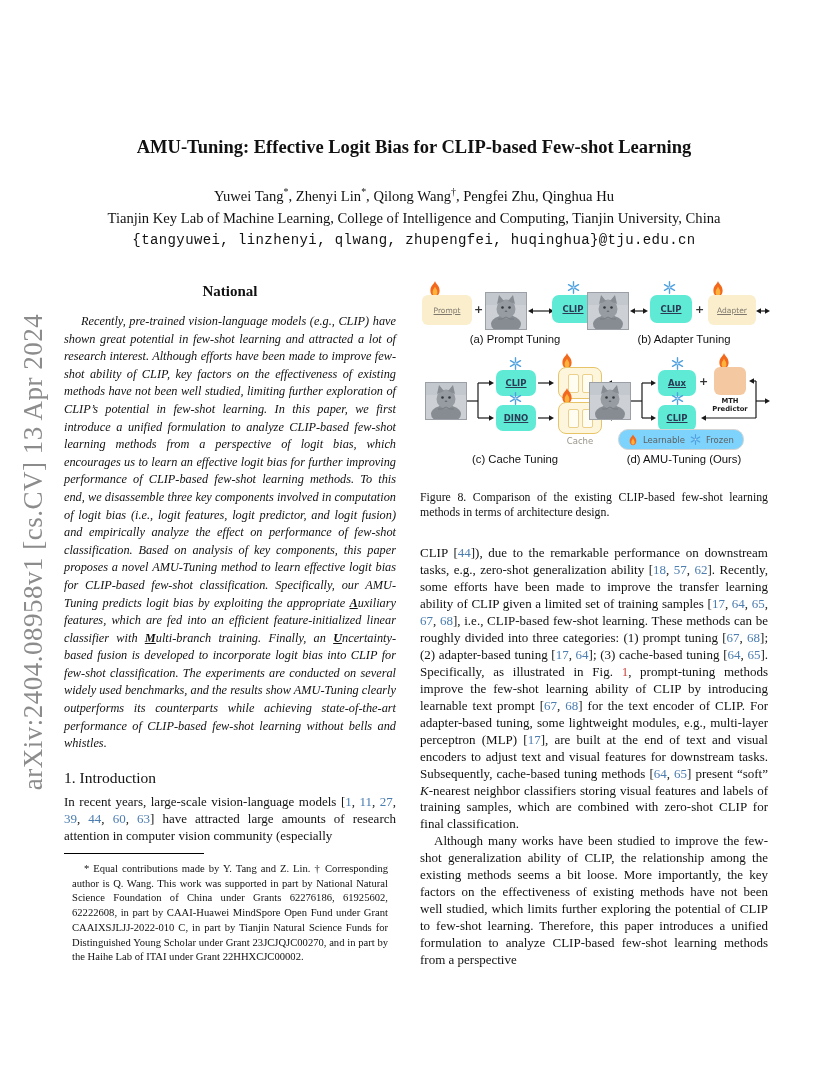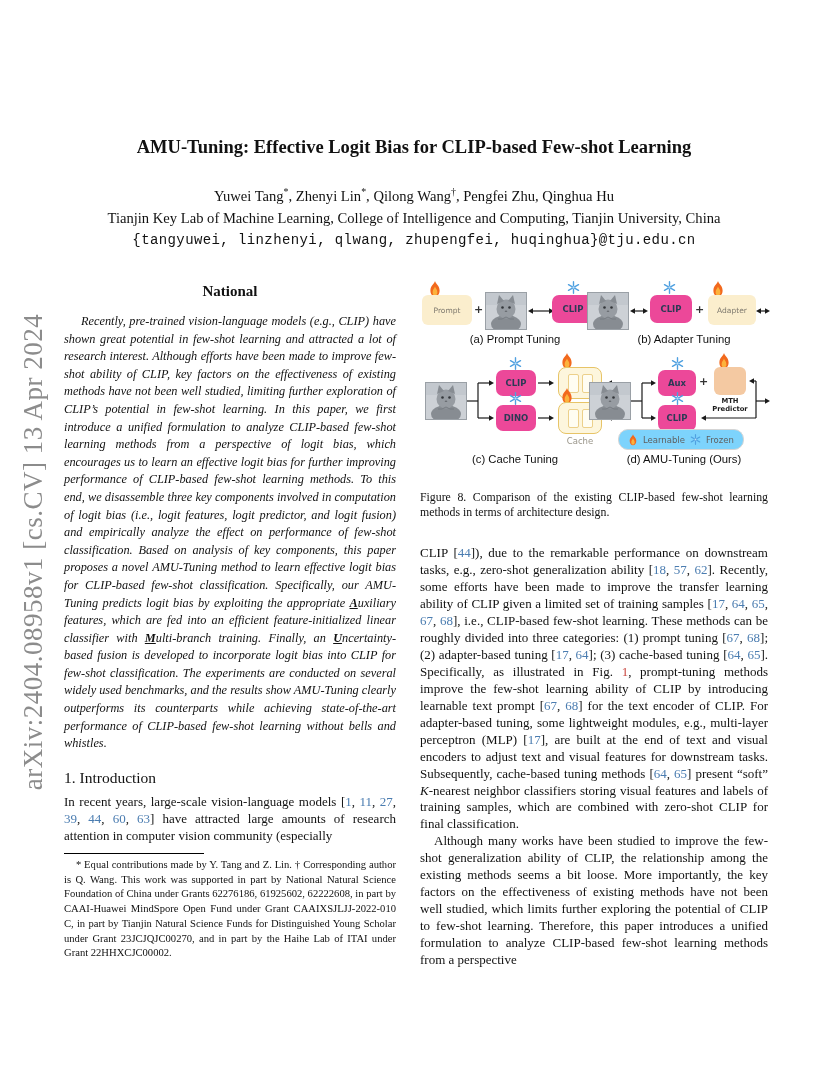--- a/index.html
+++ b/index.html
@@ -30,34 +30,34 @@
   .col-left{left:64px;width:332px;}
   .col-right{left:420px;width:348px;}
 
   .abstract-heading{font-size:15px;font-weight:bold;text-align:center;margin:0 0 13px 0;}
   .abstract-body{font-style:italic;font-size:12.3px;line-height:17.6px;text-align:justify;
     text-indent:17px;margin:0;}
   .section-heading{font-size:15.5px;font-weight:normal;margin:16px 0 7px 0;}
   .body-par{font-size:13px;line-height:16.95px;text-align:justify;margin:0;}
   .body-par.indent{text-indent:14px;}
   .footnote-rule{width:140px;border-top:1px solid #000;margin:8px 0 4px 0;}
-  .footnote{font-size:10.6px;line-height:14.8px;text-align:justify;text-indent:12px;margin:0;}
+  .footnote{font-size:10.6px;line-height:14.8px;text-align:justify;text-indent:12px;margin:8px;}
 
   .seg-cite{color:var(--cite-color);}
   .seg-ref{color:var(--ref-color);}
   .seg-sup{vertical-align:super;font-size:68%;}
   .seg-init{font-weight:bold;text-decoration:underline;text-underline-offset:1px;}
   .seg-math{font-style:italic;}
 
   
   .figure1{position:relative;width:352px;height:196px;margin:0;}
   .connectors{position:absolute;left:0;top:0;width:352px;height:196px;}
   .fbox{position:absolute;display:flex;align-items:center;justify-content:center;
-    font-family:var(--sans);box-sizing:border-box;}
-  .bluebox{background:#ec4899;border-radius:7px;color:#2b3a55;font-weight:bold;font-size:8.5px;}
+    font-family:var(--sans);box-sizing:border-box;text-decoration:underline;}
+  .bluebox{background:#5eead4;border-radius:7px;color:#2b3a55;font-weight:bold;font-size:8.5px;}
   .creambox{background:#fbeecd;border-radius:6px;color:#7d786d;font-size:7.5px;}
   .cachebox{background:#fdf6dd;border:1.5px solid #e7c467;border-radius:8px;gap:3px;}
   .cachecell{width:9px;height:17px;background:#fffdf2;border:1px solid #ecd08a;border-radius:2px;}
   .orangebox{background:#f4c9a2;border-radius:6px;}
   .plus{position:absolute;font-family:var(--sans);font-size:11px;font-weight:bold;color:#333;}
   .icon{position:absolute;}
   .cat{position:absolute;outline:1px solid #9aa0a6;}
   .subcap{position:absolute;font-family:Liberation Sans, sans-serif;font-size:11.3px;color:#111;text-align:center;}
   .small-label{position:absolute;font-family:var(--sans);color:#999589;font-size:8.5px;text-align:center;}
   .mth-label{position:absolute;font-family:var(--sans);font-weight:bold;color:#1c1c1c;

